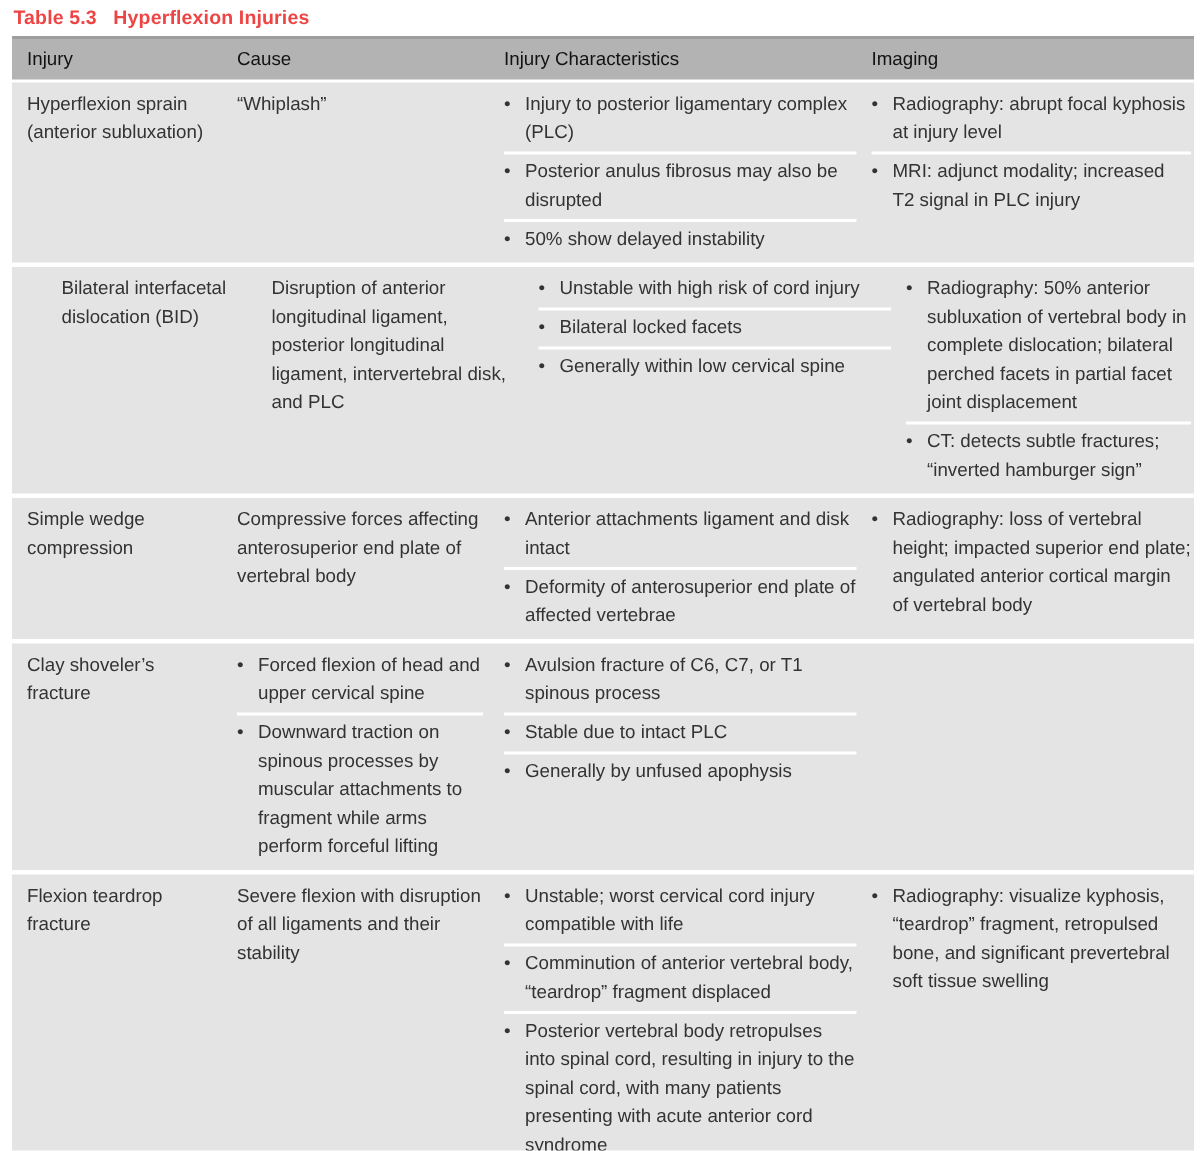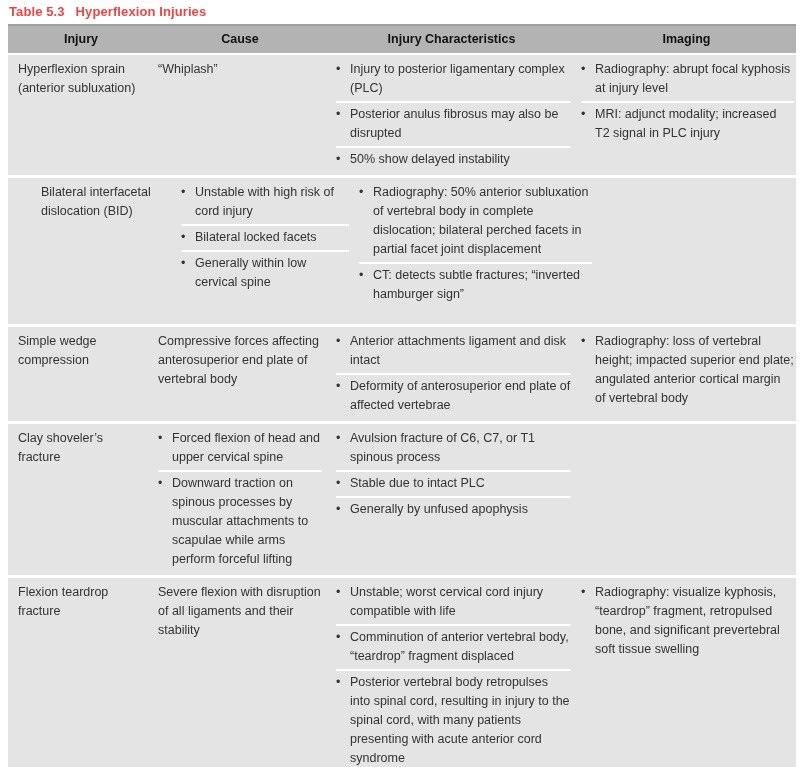--- a/index.html
+++ b/index.html
@@ -11,21 +11,21 @@
   .page{padding:0 4px 0 8px;}
   .title{
     font-size:13px;font-weight:bold;color:#ef4444;
     padding:4px 0 5px 1px;letter-spacing:.1px;
   }
   .title .tnum{margin-right:11px;}
   .grid{display:grid;grid-template-columns:140px 178px 245px 1fr;}
   .thead{
     background:var(--header-bg,#b3b3b3);
     border-top:2px solid #9e9e9e;
-    font-weight:bold;font-size:12.5px;color:#121212;text-align:center;
+    font-weight:normal;font-size:12.5px;color:#121212;
   }
   .thead > div{padding:6px 4px 7px 10px;line-height:14px;}
   .tbody{margin-top:2px;}
   .trow{background:var(--body-bg,#e4e4e4);}
   .trow + .trow{margin-top:3px;}
   .trow:nth-child(1){min-height:111px;}
   .trow:nth-child(2){min-height:146px;padding-left:23px;}
   .trow:nth-child(3){min-height:85px;}
   .trow:nth-child(4){min-height:146px;}
   .trow:nth-child(5){min-height:218px;}
@@ -87,20 +87,23 @@
           <div class="item">
             <span class="bullet">•</span>
             <span class="itext">MRI: adjunct modality; increased T2 signal in PLC injury</span>
           </div>
         </div>
       </div>
       <div class="grid trow">
         <div class="cell c1">
           <div class="plain">Bilateral interfacetal dislocation (BID)</div>
         </div>
+        <div class="cell c2">
+          <div class="plain">Disruption of anterior longitudinal ligament, posterior longitudinal ligament, intervertebral disk, and PLC</div>
+        </div>
         <div class="cell c3">
           <div class="item">
             <span class="bullet">•</span>
             <span class="itext">Unstable with high risk of cord injury</span>
           </div>
           <div class="item">
             <span class="bullet">•</span>
             <span class="itext">Bilateral locked facets</span>
           </div>
           <div class="item">
@@ -147,21 +150,21 @@
         <div class="cell c1">
           <div class="plain">Clay shoveler’s fracture</div>
         </div>
         <div class="cell c2">
           <div class="item">
             <span class="bullet">•</span>
             <span class="itext">Forced flexion of head and upper cervical spine</span>
           </div>
           <div class="item">
             <span class="bullet">•</span>
-            <span class="itext">Downward traction on spinous processes by muscular attachments to scapulae while arms perform forceful lifting</span>
+            <span class="itext">Downward traction on spinous processes by muscular attachments to fragment while arms perform forceful lifting</span>
           </div>
         </div>
         <div class="cell c3">
           <div class="item">
             <span class="bullet">•</span>
             <span class="itext">Avulsion fracture of C6, C7, or T1 spinous process</span>
           </div>
           <div class="item">
             <span class="bullet">•</span>
             <span class="itext">Stable due to intact PLC</span>

